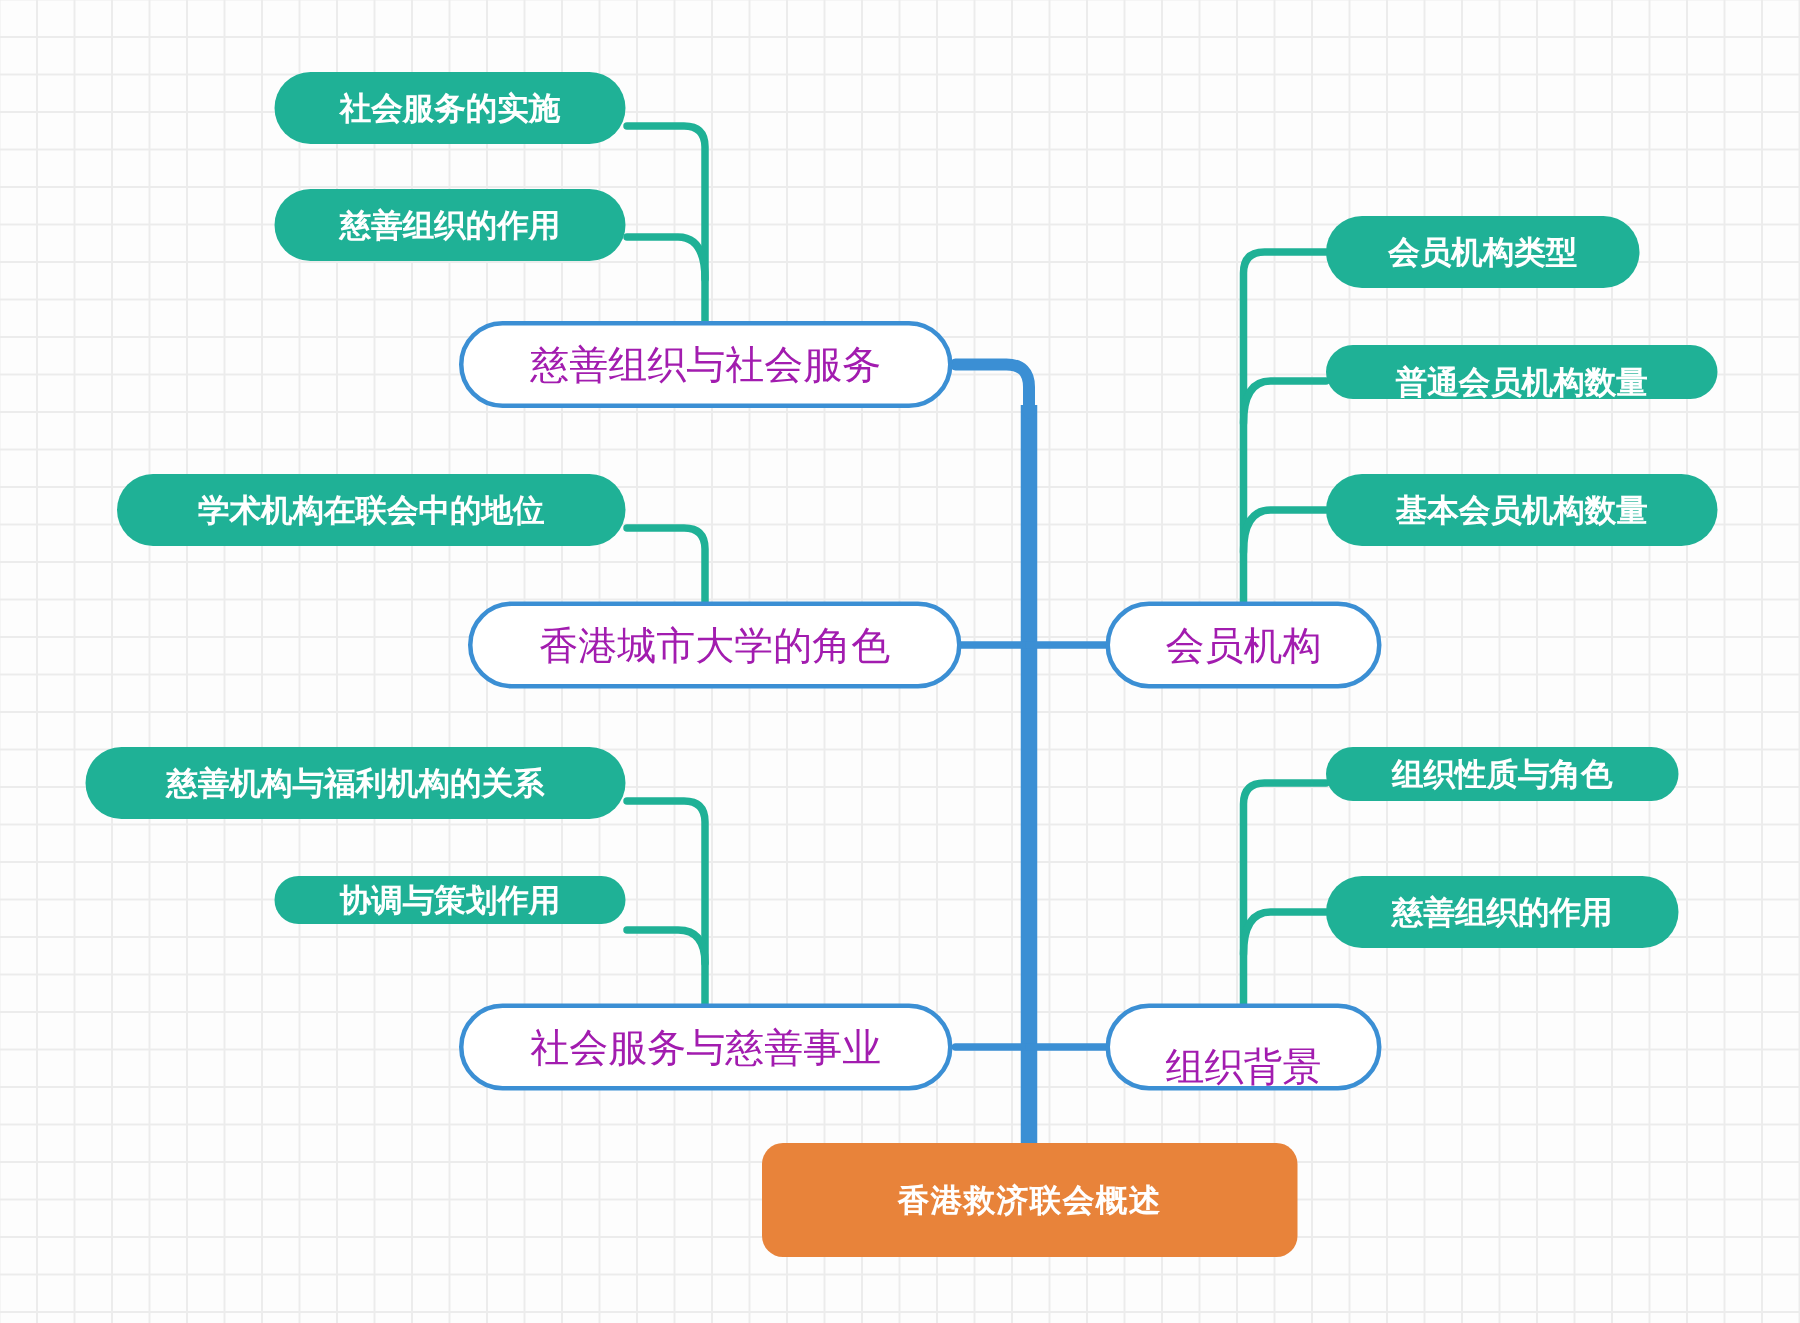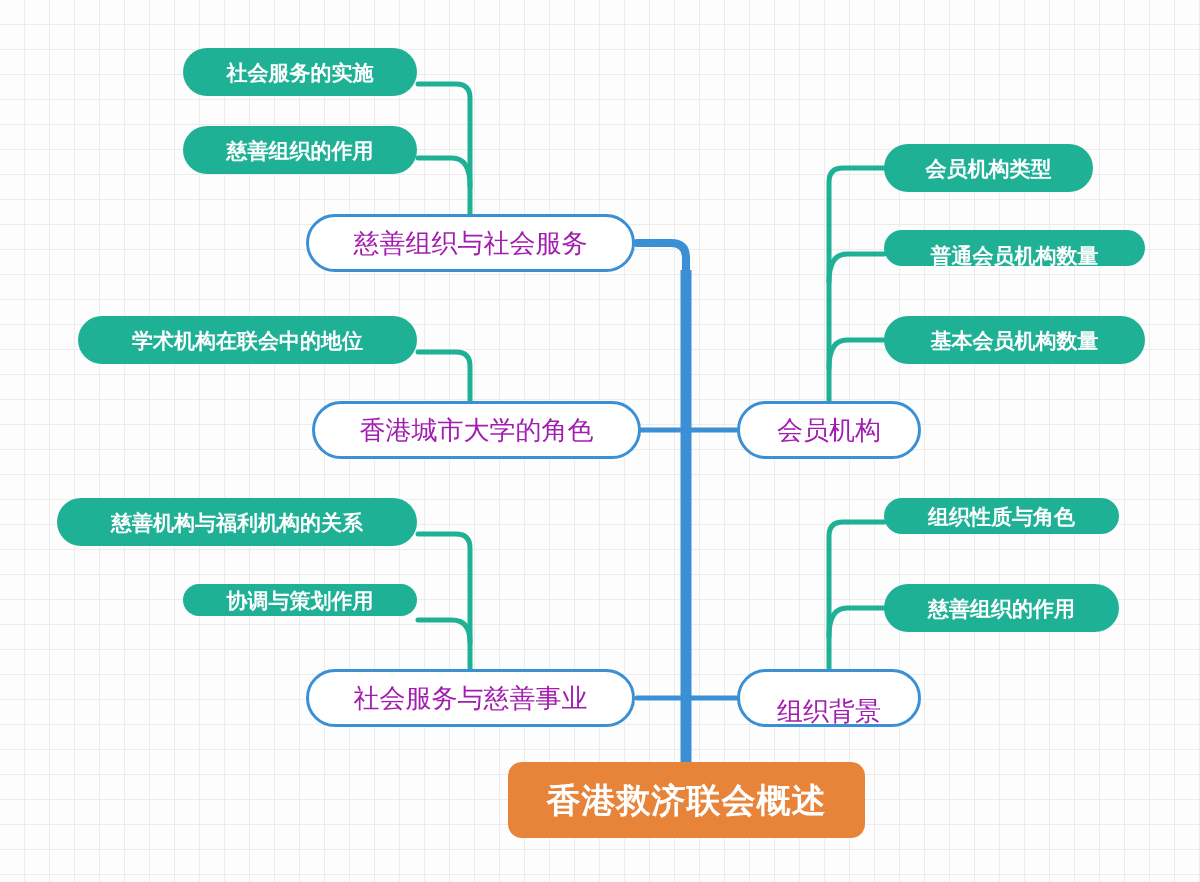--- a/index.html
+++ b/index.html
@@ -37,21 +37,21 @@
     align-items: center;
     justify-content: center;
     white-space: nowrap;
     line-height: 1;
     user-select: none;
   }
   .node-root {
     background: #e8833a;
     color: #ffffff;
     border-radius: 14px;
-    font-size: 34px;
+    font-size: 21px;
     font-weight: bold;
     letter-spacing: 1px;
   }
   .node-branch {
     background: #ffffff;
     color: #a21caf;
     border: 3px solid #3b8fd4;
     border-radius: 32px;
     font-size: 26px;
     font-weight: normal;

